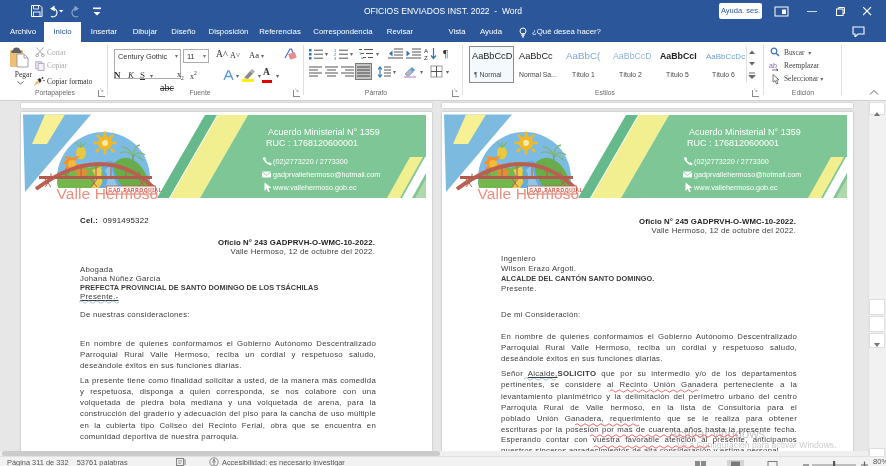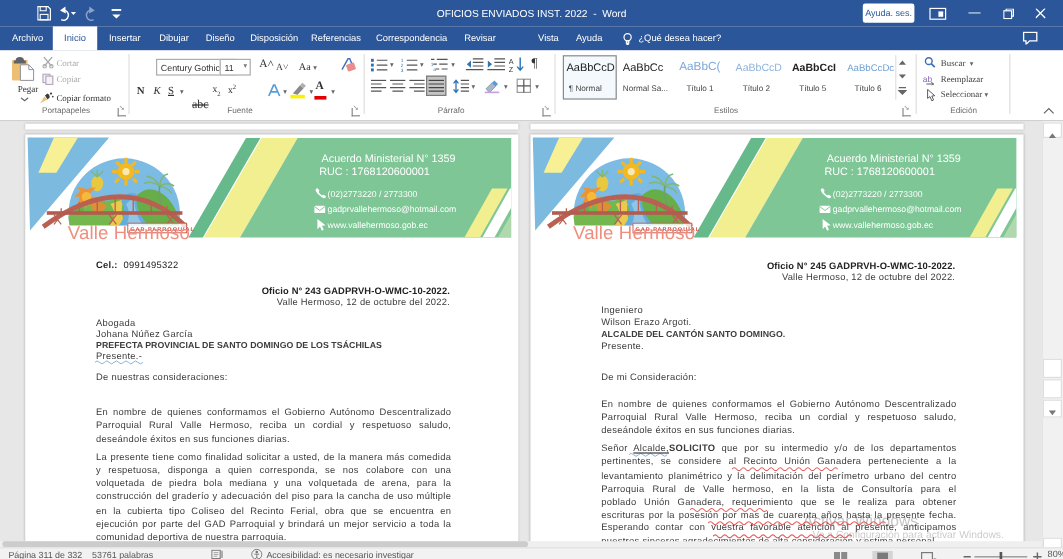--- a/index.html
+++ b/index.html
@@ -137,21 +137,21 @@
       <path d="M0.5,10 L4,4.5 6.5,7 z" fill="#EDBF72"></path>
       <path d="M4.5,3.5 l2,-1.5 1.5,1 0.5,2 -1.8,2" fill="#3a3a3a"></path>
       <circle cx="9.5" cy="2" r="0.9" fill="#3a3a3a"></circle>
       <circle cx="11" cy="4.5" r="0.7" fill="#3a3a3a"></circle>
     </svg>
 <div class="rtxt" style="left:47px;top:77px;color:#333">Copiar formato</div>
 <div class="glabel" style="left:20px;width:70px">Portapapeles</div>
 <div class="launcher" style="left:98px"></div>
 <div class="gsep" style="left:107px"></div>
 
-<div class="combo" style="left:130px;top:49px;width:67px;height:14px">Century Gothic<span class="car">▾</span></div>
+<div class="combo" style="left:114px;top:49px;width:67px;height:30px">Century Gothic<span class="car">▾</span></div>
 <div class="combo" style="left:183px;top:49px;width:26px;height:14px">11<span class="car">▾</span></div>
 <div class="rtxt" style="left:216px;top:49px;font-size:9.5px;color:#333">A˄</div>
 <div class="rtxt" style="left:230px;top:51px;font-size:8px;color:#333">A˅</div>
 <div class="rtxt" style="left:249px;top:50px;font-size:8.5px;color:#333">Aa&nbsp;<span style="font-size:6px;color:#666">▾</span></div>
 <svg class="icon" style="left:283px;top:48px" width="14" height="14" viewBox="0 0 14 14">
       <path d="M2,10 L7,1 h1.5 L12,10" fill="none" stroke="#4472C4" stroke-width="1.2"></path>
       <rect x="6" y="5" width="7" height="6" rx="1" fill="#E98C8C" transform="rotate(-20 9 8)"></rect>
     </svg>
 <div class="rtxt" style="left:114px;top:70px;font-size:9px;font-weight:bold;color:#333">N</div>
 <div class="rtxt" style="left:128px;top:70px;font-size:9px;font-style:italic;font-family:'Liberation Serif',serif;color:#333">K</div>
@@ -410,38 +410,37 @@
           <rect x="85.5" y="74" width="49" height="8" fill="#FFFFFF" fill-opacity="0.8" stroke="#CC5A4E" stroke-width="0.8"></rect>
           <text x="87.5" y="80.4" font-size="4.6" fill="#C9473C" font-weight="bold" letter-spacing="0.85">GAD PARROQUIAL</text>
           <text x="35.5" y="87.3" font-size="15.5" fill="#EE8E7E" letter-spacing="0.1">Valle Hermoso</text>
         </g>
       </g>
     </svg>
     <div class="abs" style="left:59px;top:104px;font-size:7.8px;letter-spacing:0.25px;color:#222"><b>Cel.:</b>&nbsp;&nbsp;0991495322</div>
     <div class="oficio" style="top:125.5px;font-size:7.8px;letter-spacing:0.1px"><b>Oficio N° 243 GADPRVH-O-WMC-10-2022.</b></div>
     <div class="oficio" style="top:134.8px;font-size:7.8px;letter-spacing:0.2px;color:#3c3c3c">Valle Hermoso, 12 de octubre del 2022.</div>
     <div class="bodytxt addr" style="top:152.6px">
-      Abogada<br>Johana Núñez García<br><b class="hdr">PREFECTA PROVINCIAL DE SANTO DOMINGO DE LOS TSÁCHILAS</b><br><span style="">Presente.-</span>
+      Abogada<br>Johana Núñez García<br><b class="hdr">PREFECTA PROVINCIAL DE SANTO DOMINGO DE LOS TSÁCHILAS</b><br><span style="text-decoration:underline">Presente.-</span>
     </div>
     <svg class="abs" style="left:58px;top:188px" width="42" height="4" viewBox="0 0 42 4">
         <path d="M0,2 q2,-2.5 4,0 t4,0 t4,0 t4,0 t4,0 t4,0 t4,0 t4,0 t4,0 t4,0" fill="none" stroke="#85AEDB" stroke-width="0.8"></path>
       </svg>
     <div class="bodytxt" style="top:197.3px">De nuestras consideraciones:</div>
     <div class="bodytxt" style="top:225.8px">
       <div class="jl">En nombre de quienes conformamos el Gobierno Autónomo Descentralizado</div>
       <div class="jl">Parroquial Rural Valle Hermoso, reciba un cordial y respetuoso saludo,</div>
       <div>deseándole éxitos en sus funciones diarias.</div>
     </div>
     <div class="bodytxt" style="top:262.5px">
       <div class="jl">La presente tiene como finalidad solicitar a usted, de la manera más comedida</div>
       <div class="jl">y respetuosa, disponga a quien corresponda, se nos colabore con una</div>
       <div class="jl">volquetada de piedra bola mediana y una volquetada de arena, para la</div>
       <div class="jl">construcción del graderío y adecuación del piso para la cancha de uso múltiple</div>
       <div class="jl">en la cubierta tipo Coliseo del Recinto Ferial, obra que se encuentra en</div>
-      <div class="jl">ejecución por parte del GAD Parroquial y brindará un mejor servicio a toda la</div>
       <div>comunidad deportiva de nuestra parroquia.</div>
     </div>
   </div>
   <div class="abs page" id="page2" style="left:442px">
     <svg class="abs" style="left:0;top:0" width="411" height="100" viewBox="0 0 411 100">
         <use href="#lhg"></use>
       </svg>
     <div class="abs" style="left:227px;top:314px;width:180px;color:#c5c5c5;font-size:13px;">Activar Windows</div>
     <div class="abs" style="left:235px;top:327.5px;width:180px;color:#cccccc;font-size:8.6px;">Ve a Configuración para activar Windows.</div>
     <div class="oficio" style="top:104.5px;font-size:7.8px;letter-spacing:0.1px"><b>Oficio N° 245 GADPRVH-O-WMC-10-2022.</b></div>

